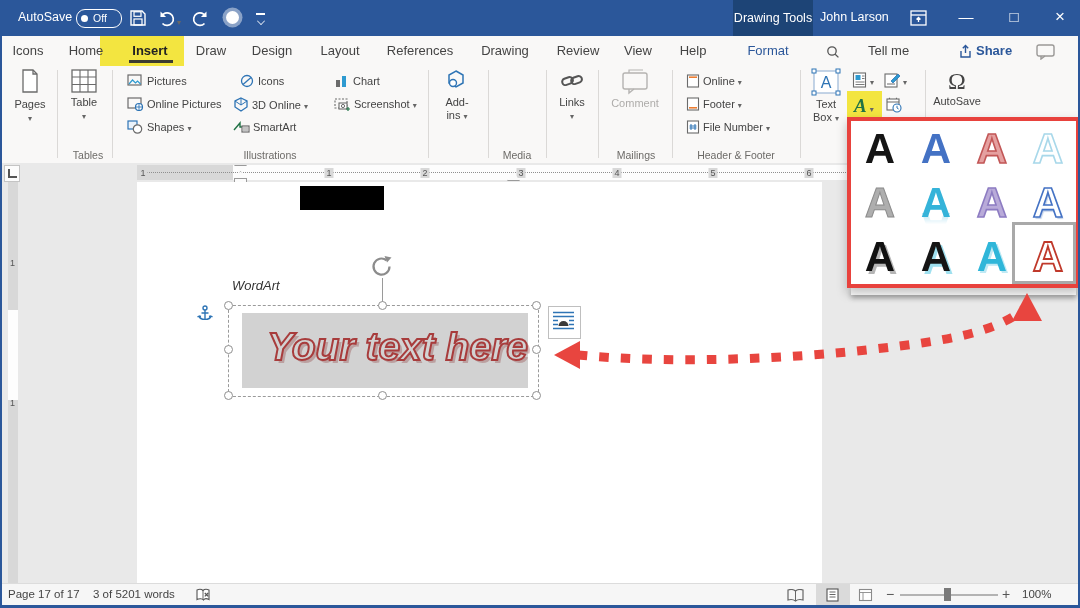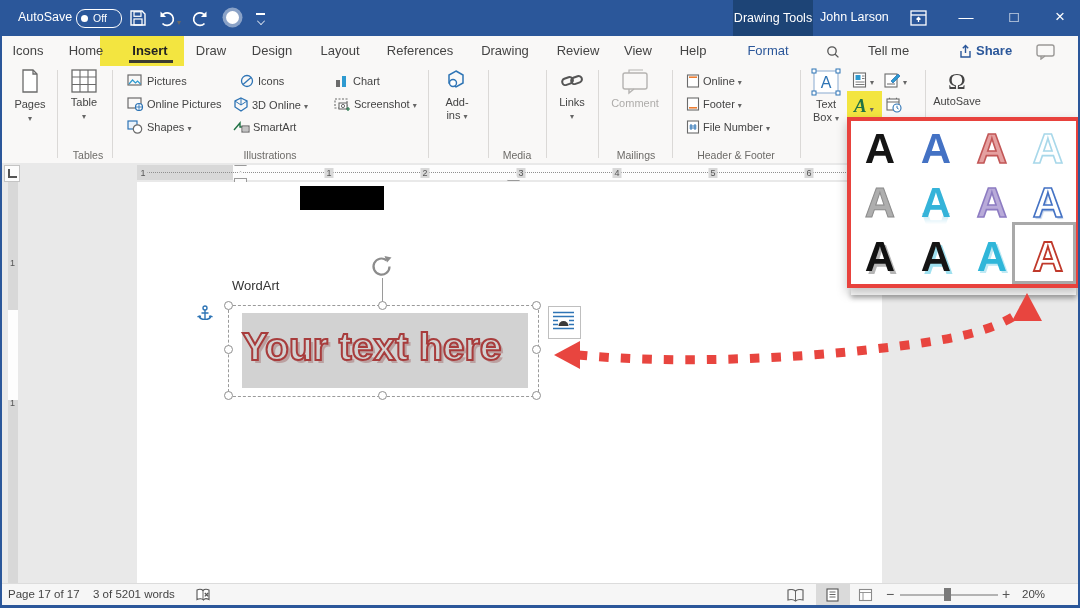--- a/index.html
+++ b/index.html
@@ -44,26 +44,26 @@
   .canvas{position:absolute;left:0;top:163px;width:1080px;height:420px;background:#e9e9e9;}
   .hruler{position:absolute;left:137px;top:2px;width:813px;height:15px;background:#d8d8d8;}
   .hruler .white{position:absolute;left:96px;top:0;width:621px;height:15px;background:#fdfdfd;}
   .hruler .dots{position:absolute;left:4px;top:7px;width:805px;height:1px;border-top:1px dotted #8f8f8f;}
   .rnum{position:absolute;top:3px;font-size:9px;color:#555;background:inherit;padding:0 2px;transform:translateX(-50%);}
   .tabsel{position:absolute;left:4px;top:2px;width:14px;height:15px;background:#fcfcfc;border:1px solid #c4c4c4;}
   .tabsel i{position:absolute;left:3px;top:3px;width:7px;height:7px;border:solid #555;border-width:0 0 2px 2px;}
   .vruler{position:absolute;left:8px;top:19px;width:10px;height:401px;background:#d8d8d8;}
   .vruler .white{position:absolute;left:0;top:128px;width:10px;height:90px;background:#fdfdfd;}
   .vnum{position:absolute;left:2px;font-size:9px;color:#555;}
-  .page{position:absolute;left:137px;top:19px;width:745px;height:401px;background:#fff;}
+  .page{position:absolute;left:137px;top:19px;width:685px;height:401px;background:#fff;font-style:italic;}
   .redact{position:absolute;left:163px;top:4px;width:84px;height:24px;background:#000;}
   .wa-caption{position:absolute;left:95px;top:96px;font-size:13px;color:#333;}
   .selrect{position:absolute;left:91px;top:123px;width:309px;height:90px;border:1px dashed #9a9a9a;}
   .wa-fill{position:absolute;left:105px;top:131px;width:286px;height:75px;background:#d2d2d2;}
-  .wa-text{position:absolute;left:0;top:12px;width:286px;text-align:left;font-size:39px;font-weight:bold;letter-spacing:0;
+  .wa-text{position:absolute;left:0;top:12px;width:286px;text-align:right;font-size:39px;font-weight:bold;letter-spacing:0;
            color:#d2d2d2;-webkit-text-stroke:2px #a83c3c;text-shadow:3px 3px 0 rgba(150,80,80,.38);white-space:nowrap;}
   .hdl{position:absolute;width:9px;height:9px;border-radius:50%;background:#fff;border:1px solid #8f8f8f;box-sizing:border-box;}
   .rot-stem{position:absolute;left:245px;top:96px;width:1px;height:27px;background:#9a9a9a;}
   .layoutbtn{position:absolute;left:411px;top:124px;width:31px;height:31px;background:#fff;border:1px solid #bfbfbf;}
   .anchor{position:absolute;left:60px;top:123px;}
   
   .gallery{position:absolute;left:847px;top:117px;width:233px;height:171px;box-sizing:border-box;background:#fff;
            border:4px solid #e8423d;box-shadow:0 5px 10px rgba(0,0,0,.25);display:grid;
            grid-template-columns:repeat(4,56px);grid-template-rows:repeat(3,54px);padding:1px 0 0 1px;}
   .gcell{display:flex;align-items:center;justify-content:center;font-size:42px;font-weight:bold;line-height:1;cursor:default;}
@@ -453,19 +453,19 @@
       <path d="M4.5 4h6M4.5 6.5h6M4.5 9h6" stroke="#555" stroke-width=".9"></path>
     </svg>
     <svg class="abs" style="left:858px;top:4px" width="15" height="14" viewBox="0 0 15 14">
       <rect x="1.5" y="1.5" width="12" height="11" fill="#fff" stroke="#8a8a8a" stroke-width="1.1"></rect>
       <path d="M1.5 4.5h12M5 4.5V12.5" stroke="#8a8a8a" stroke-width=".9"></path>
     </svg>
     <span class="zoom-sign" style="left:886px">−</span>
     <div class="zoom-track"></div>
     <div class="zoom-thumb"></div>
     <span class="zoom-sign" style="left:1002px">+</span>
-    <span class="sb-item" style="left:1022px">20%</span>
+    <span class="sb-item" style="left:1022px">100%</span>
     <div class="blue"></div>
   </div>
 
   <div class="winborder" style="left:0"></div>
   <div class="winborder" style="left:1078px"></div>
 </div>
 
 </body></html>

